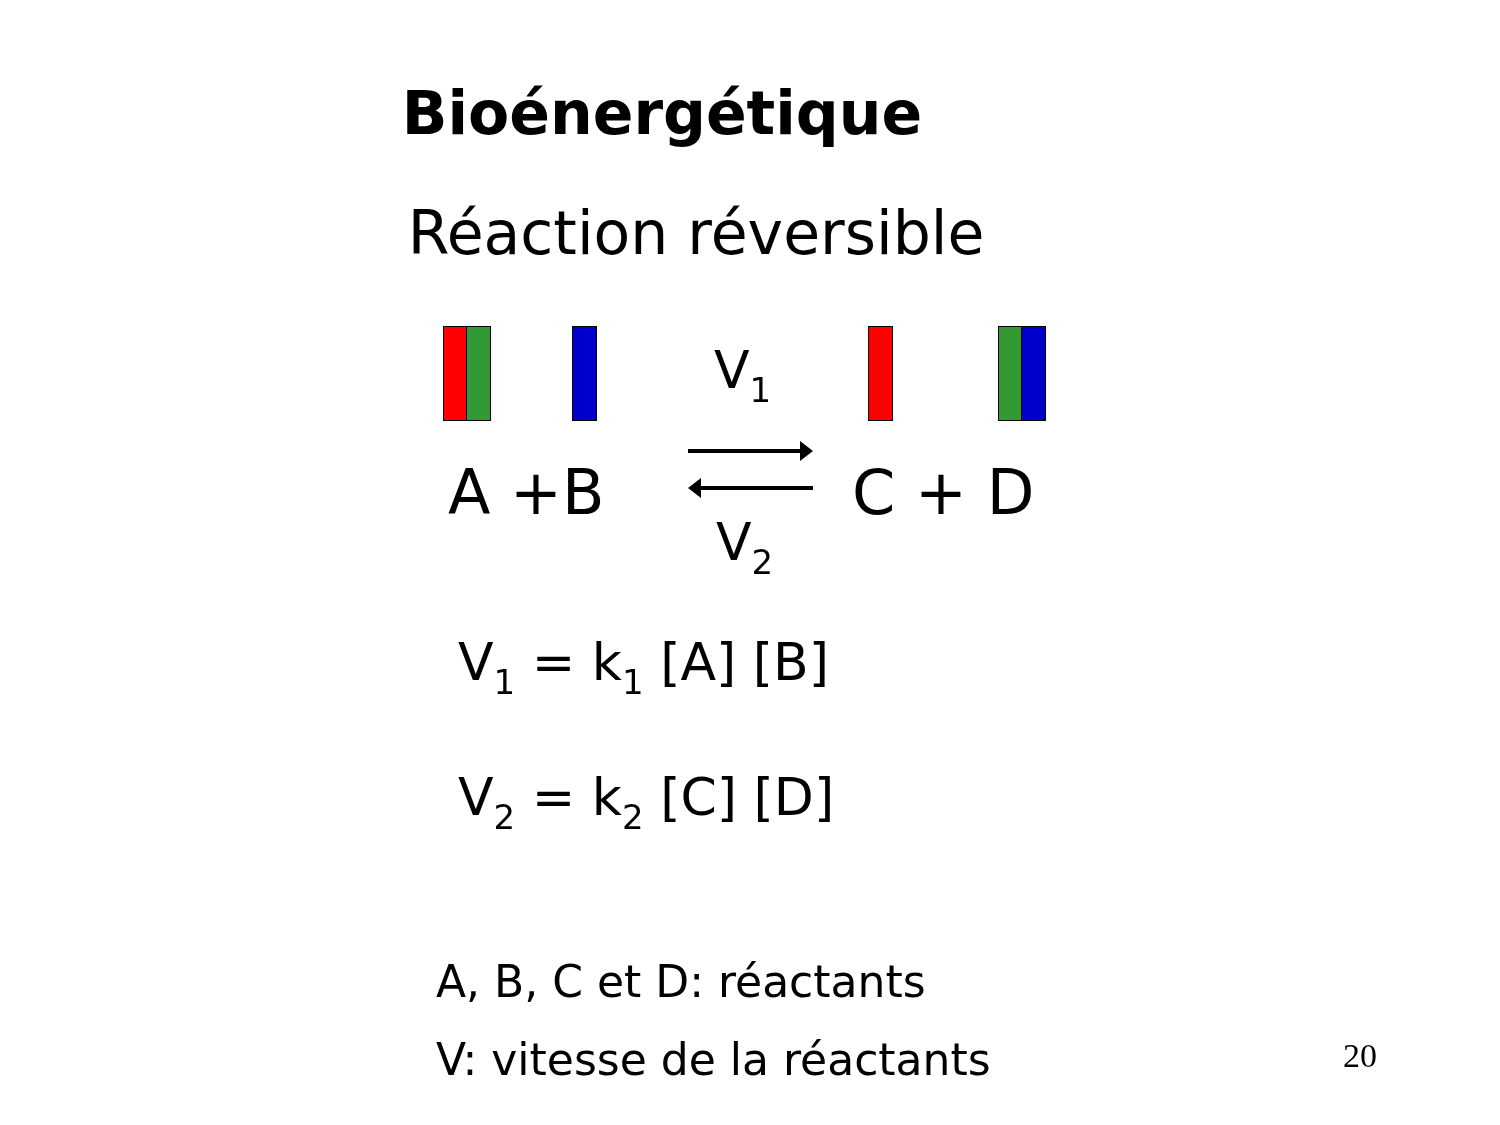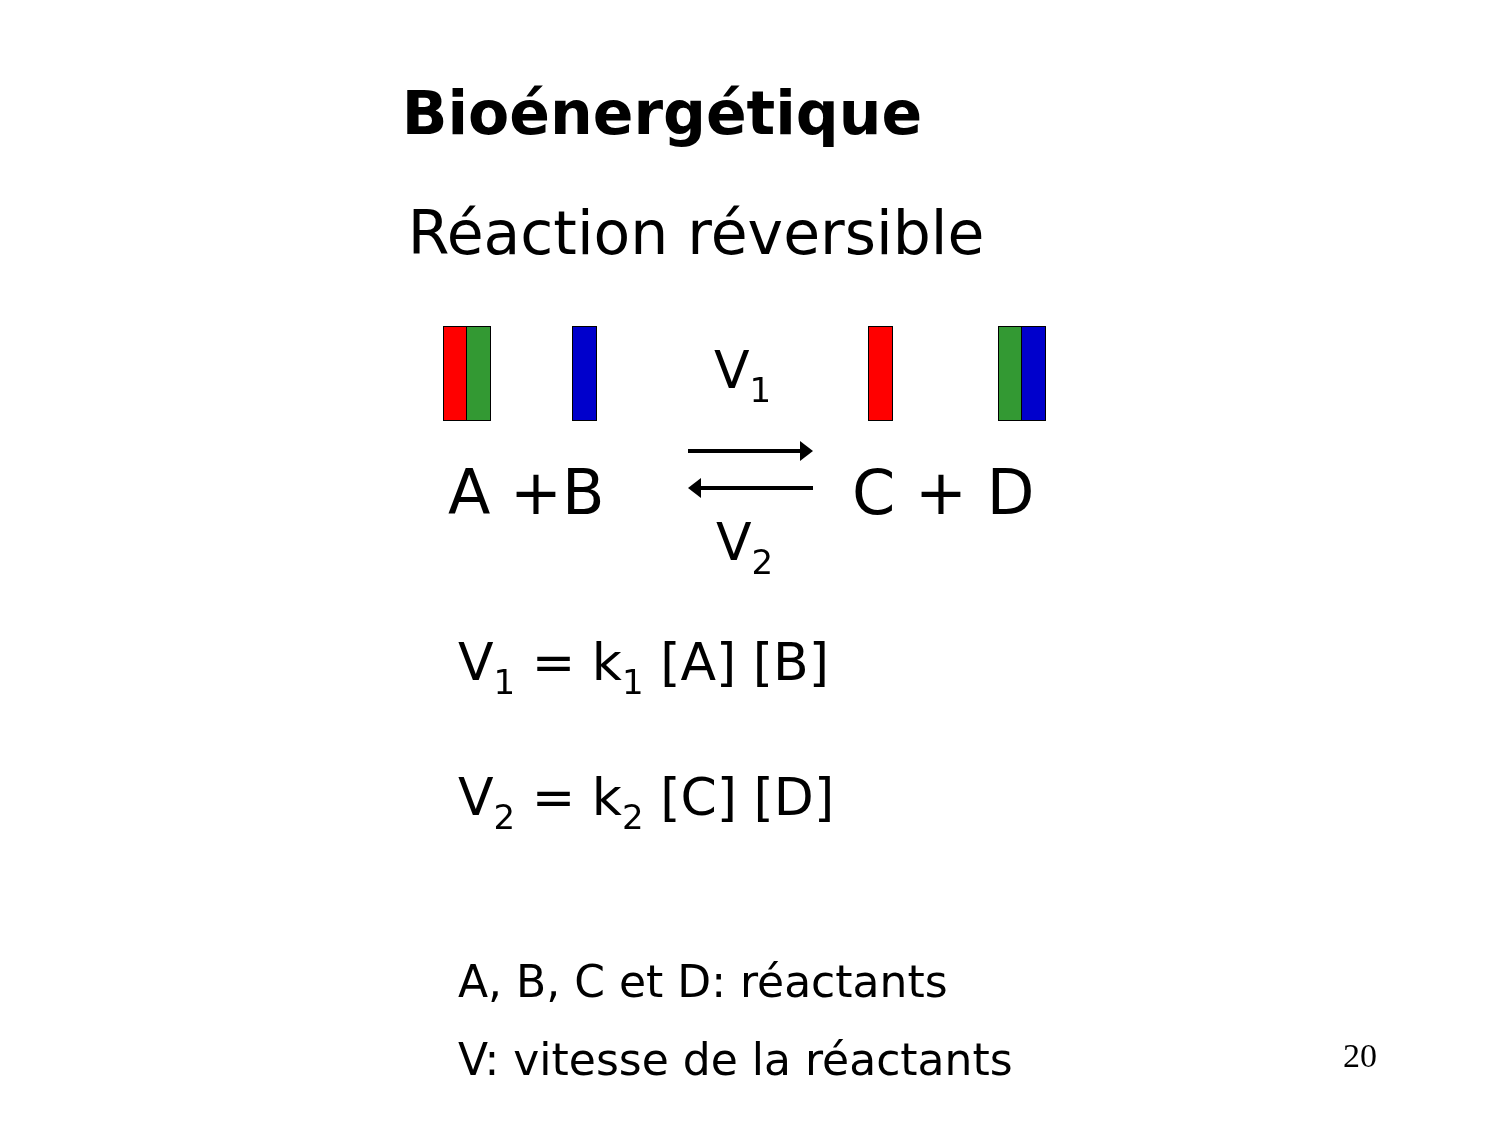--- a/index.html
+++ b/index.html
@@ -6,21 +6,21 @@
   body { width:1500px; height:1125px; position:relative; overflow:hidden; font-family:"DejaVu Sans", sans-serif; color:#000; }
   .abs { position:absolute; white-space:nowrap; }
   .title { left:0; width:1324px; top:78px; text-align:center; font-size:60px; font-weight:bold; }
   .subtitle { left:0; width:1392px; top:198px; text-align:center; font-size:60px; }
   .bar { position:absolute; border:1.5px solid #000; box-sizing:border-box; height:95px; top:326px; }
   .eq-term { font-size:62px; top:456px; }
   .vlabel { font-size:52px; }
   .vlabel sub { font-size:34px; vertical-align:-14px; }
   .rate { font-size:52px; left:458px; }
   .rate sub { font-size:34px; vertical-align:-14px; }
-  .note { font-size:44px; left:458px; }
+  .note { font-size:44px; left:436px; }
   .pagenum { font-family:"Liberation Serif", serif; font-size:34px; left:1343px; top:1037px; }
   svg.arrows { position:absolute; left:680px; top:436px; }
 </style>
 </head>
 <body>
 
 <div class="abs title">Bioénergétique</div>
 <div class="abs subtitle">Réaction réversible</div>
 
 <div>

